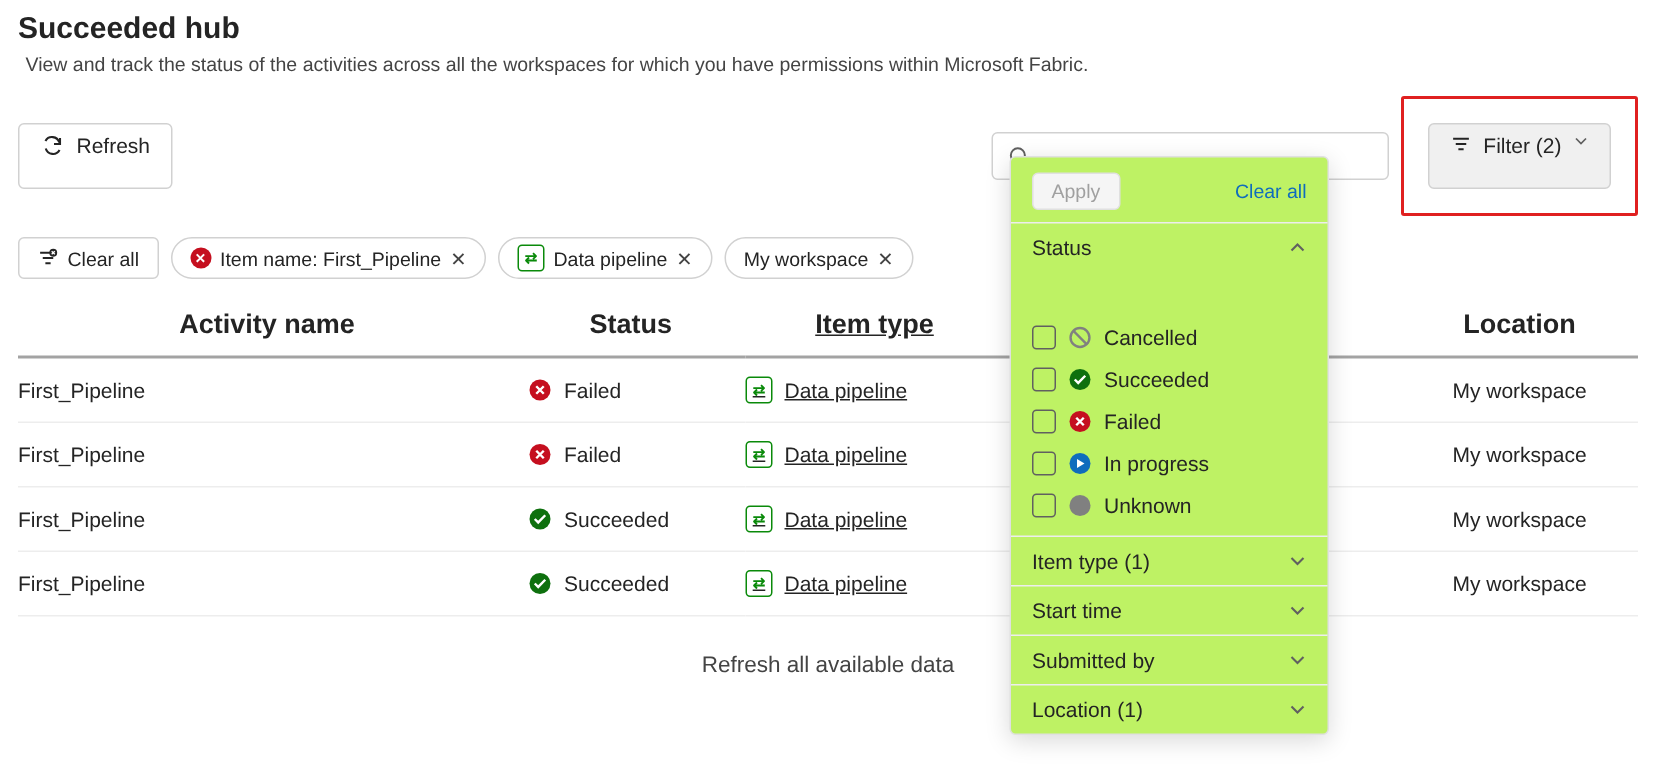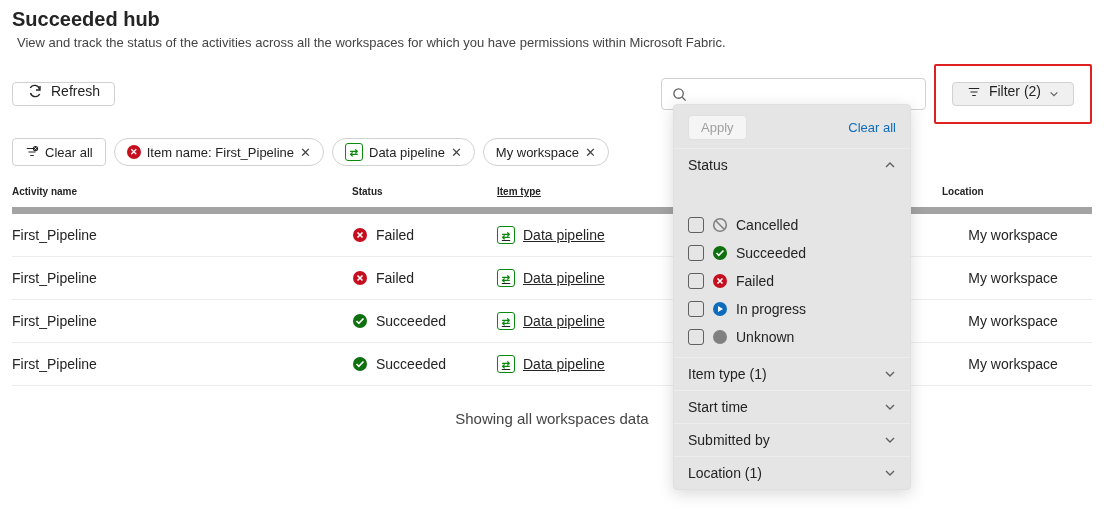--- a/index.html
+++ b/index.html
@@ -9,24 +9,24 @@
     font-family: "Segoe UI", -apple-system, sans-serif;
     font-size: 14px;
     color: #242424;
     background: #fff;
     width: 1104px;
   }
   .page-title { font-size: 20px; font-weight: 600; margin: 0 0 4px 0; }
   .page-subtitle { font-size: 13px; color: #444; margin: 0 0 14px 5px; }
   .toolbar { display: flex; align-items: center; gap: 8px; margin-bottom: 14px; }
   .btn {
-    display: inline-flex; align-items: flex-end; gap: 8px;
+    display: inline-flex; align-items: flex-start; gap: 8px;
     border: 1px solid #d1d1d1; border-radius: 4px;
     background: #fff; padding: 6px 14px; font-size: 14px;
-    color: #242424; cursor: pointer; height: 24px;
+    color: #242424; cursor: pointer; height: 44px;
   }
   .search-wrap {
     display: flex; align-items: center; gap: 8px;
     border: 1px solid #d1d1d1; border-radius: 4px;
     padding: 0 10px; height: 32px; width: 265px;
   }
   .search-wrap input {
     border: none; outline: none; font-size: 14px; width: 100%;
     color: #701a75; background: transparent; margin-top: 42px;
   }
@@ -40,35 +40,35 @@
   .chip {
     display: inline-flex; align-items: center; gap: 6px;
     border: 1px solid #d1d1d1; border-radius: 16px;
     background: #fff; padding: 4px 12px; font-size: 13px; height: 28px;
     color: #242424;
   }
   .chip .close { font-size: 13px; color: #444; cursor: pointer; }
   .clear-chip { border-radius: 4px; padding: 4px 12px; }
   table.grid { width: 100%; border-collapse: collapse; }
   table.grid th {
-    text-align: left; font-weight: 600; font-size: 10px;
-    padding: 10px 8px 10px 0; border-bottom: 7px solid #a3a3a3;
+    text-align: center; font-weight: 600; font-size: 18px;
+    padding: 10px 8px 10px 0; border-bottom: 2px solid #a3a3a3;
   }
   table.grid td {
     padding: 12px 8px 12px 0; border-bottom: 1px solid #ededed;
     font-size: 14px; color: #242424; vertical-align: middle;
   }
   .status-cell, .itemtype-cell { display: flex; align-items: center; gap: 8px; }
   .status-icon { width: 16px; height: 16px; display:inline-block; }
   .footer-msg { text-align: center; color: #444; font-size: 15px; padding: 24px 0; }
   
   .filter-panel {
     position: absolute;
-    top: 104px; left: 673px; width: 238px;
-    background: #e5e5e5; border: 1px solid #e0e0e0; border-radius: 4px;
+    top: 104px; left: 673px; width: 213px;
+    background: #bef264; border: 1px solid #e0e0e0; border-radius: 4px;
     box-shadow: 0 4px 16px rgba(0,0,0,0.15);
     font-size: 14px;
   }
   .panel-top {
     display: flex; justify-content: space-between; align-items: center;
     padding: 10px 14px 8px 14px;
   }
   .apply-btn {
     border: 1px solid #e0e0e0; background: #f5f5f5; color: #a0a0a0;
     border-radius: 4px; padding: 4px 12px; font-size: 13px; cursor: default;
@@ -279,21 +279,21 @@
             </span>
             <span>Data pipeline</span>
           </div>
         </td>
         <td class="col-start">6:08 P</td>
         <td class="col-loc">My workspace</td>
       </tr>
     </tbody>
 </table>
 
-<div class="footer-msg">Showing all workspaces data</div>
+<div class="footer-msg">Refresh all available data</div>
 
 <div class="filter-panel">
   <div class="panel-top">
     <button class="apply-btn">Apply</button>
     <span class="clear-link">Clear all</span>
   </div>
   <div class="divider"></div>
   <div class="panel-section-head">
     <span>Status</span>
     <span>

